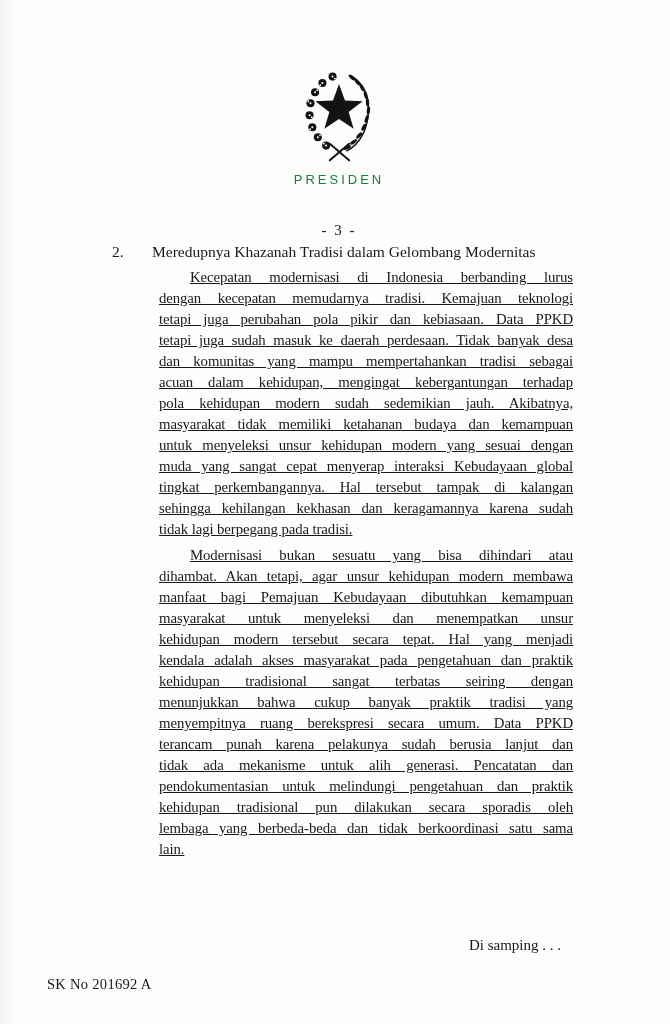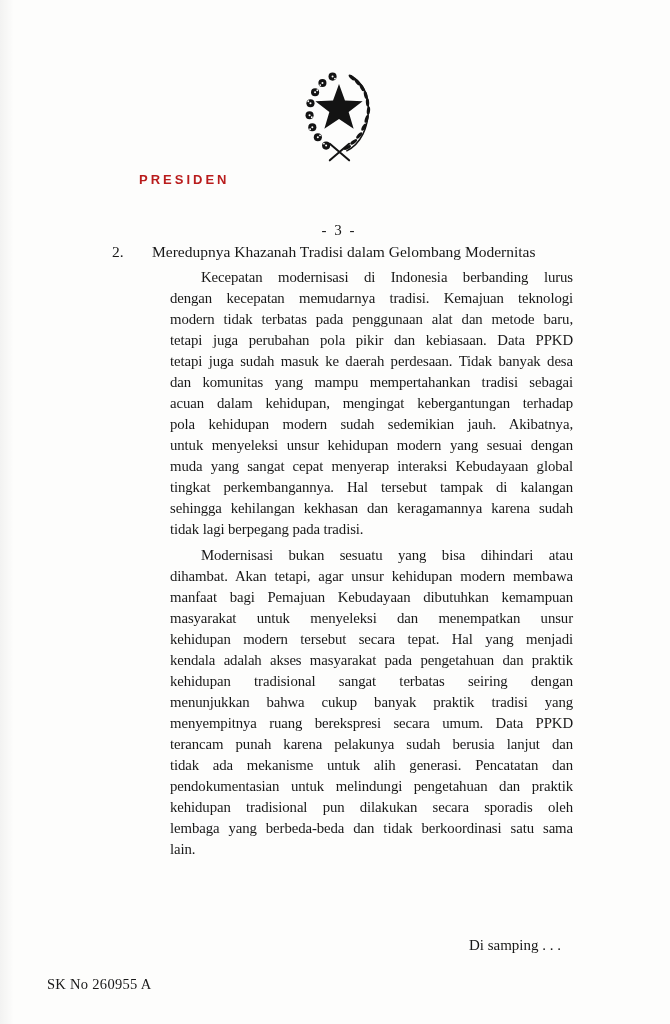--- a/index.html
+++ b/index.html
@@ -11,37 +11,37 @@
     font-family:"Liberation Serif", serif;
   }
   
   #page::before{
     content:"";position:absolute;left:0;top:0;bottom:0;width:14px;
     background:linear-gradient(to right, rgba(0,0,0,0.045), rgba(0,0,0,0));
     pointer-events:none;
   }
   .seal{position:absolute;left:293px;top:68px;width:92px;height:100px;}
   .letterhead{
-    position:absolute;left:139px;top:173px;width:400px;
-    font-family:"Liberation Sans", sans-serif;font-weight:700;color:#b91c1c;
+    position:absolute;left:139px;top:173px;width:400px;text-align:center;
+    font-family:"Liberation Sans", sans-serif;font-weight:400;color:#15803d;
   }
   .lh-line1{font-size:13px;letter-spacing:3px;line-height:14px;}
   .lh-line2{font-size:13px;letter-spacing:2.2px;line-height:14px;margin-top:1px;}
   .page-number{
     position:absolute;left:139px;top:222px;width:400px;text-align:center;
     font-size:15px;letter-spacing:2px;
   }
   .section-heading{position:absolute;left:112px;top:243px;width:470px;font-size:15.5px;}
   .section-number{position:absolute;left:0;top:0;}
   .section-title{position:absolute;left:40px;top:0;white-space:nowrap;}
   .body-block{
     position:absolute;left:154px;top:267px;width:419px;
     font-size:14.8px;line-height:21px;letter-spacing:-0.1px;
   }
-  .para{margin:0 0 5px 16px;}
+  .para{margin:0 0 5px 5px;text-decoration:underline;}
   .line{text-align:justify;text-align-last:justify;}
   .line.last{text-align-last:left;}
   .line.first{text-indent:31px;}
   .continuation{
     position:absolute;left:154px;top:937px;width:407px;text-align:right;font-size:15px;
   }
   .doc-code{position:absolute;left:47px;top:976px;font-size:14.5px;letter-spacing:0.3px;}
 </style>
 </head>
 <body>
@@ -123,26 +123,26 @@
 
   <div class="section-heading">
     <span class="section-number">2.</span>
     <span class="section-title">Meredupnya Khazanah Tradisi dalam Gelombang Modernitas</span>
   </div>
 
   <div class="body-block">
       <div class="para">
         <div class="line first">Kecepatan modernisasi di Indonesia berbanding lurus</div>
         <div class="line">dengan kecepatan memudarnya tradisi. Kemajuan teknologi</div>
-        <div class="line">modern tidak terbatas pada penggunaan alat dan metode baru,</div>
         <div class="line">tetapi juga perubahan pola pikir dan kebiasaan. Data PPKD</div>
         <div class="line">tetapi juga sudah masuk ke daerah perdesaan. Tidak banyak desa</div>
         <div class="line">dan komunitas yang mampu mempertahankan tradisi sebagai</div>
         <div class="line">acuan dalam kehidupan, mengingat kebergantungan terhadap</div>
         <div class="line">pola kehidupan modern sudah sedemikian jauh. Akibatnya,</div>
+        <div class="line">masyarakat tidak memiliki ketahanan budaya dan kemampuan</div>
         <div class="line">untuk menyeleksi unsur kehidupan modern yang sesuai dengan</div>
         <div class="line">muda yang sangat cepat menyerap interaksi Kebudayaan global</div>
         <div class="line">tingkat perkembangannya. Hal tersebut tampak di kalangan</div>
         <div class="line">sehingga kehilangan kekhasan dan keragamannya karena sudah</div>
         <div class="line last">tidak lagi berpegang pada tradisi.</div>
       </div>
       <div class="para">
         <div class="line first">Modernisasi bukan sesuatu yang bisa dihindari atau</div>
         <div class="line">dihambat. Akan tetapi, agar unsur kehidupan modern membawa</div>
         <div class="line">manfaat bagi Pemajuan Kebudayaan dibutuhkan kemampuan</div>
@@ -156,15 +156,15 @@
         <div class="line">tidak ada mekanisme untuk alih generasi. Pencatatan dan</div>
         <div class="line">pendokumentasian untuk melindungi pengetahuan dan praktik</div>
         <div class="line">kehidupan tradisional pun dilakukan secara sporadis oleh</div>
         <div class="line">lembaga yang berbeda-beda dan tidak berkoordinasi satu sama</div>
         <div class="line last">lain.</div>
       </div>
     </div>
 
   <div class="continuation">Di samping . . .</div>
 
-  <div class="doc-code">SK No 260955 A</div>
+  <div class="doc-code">SK No 201692 A</div>
 
 </div>
 
 </body></html>

